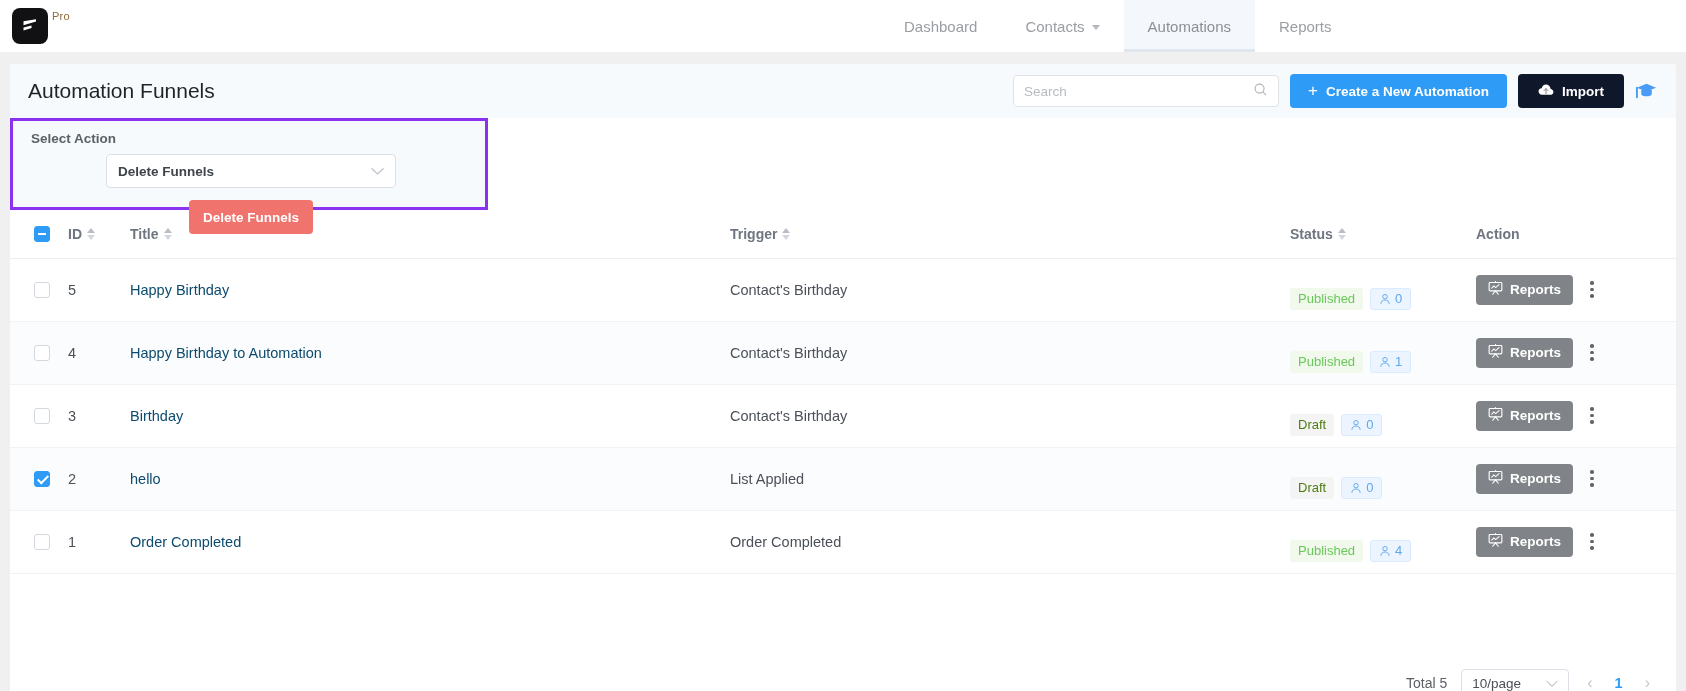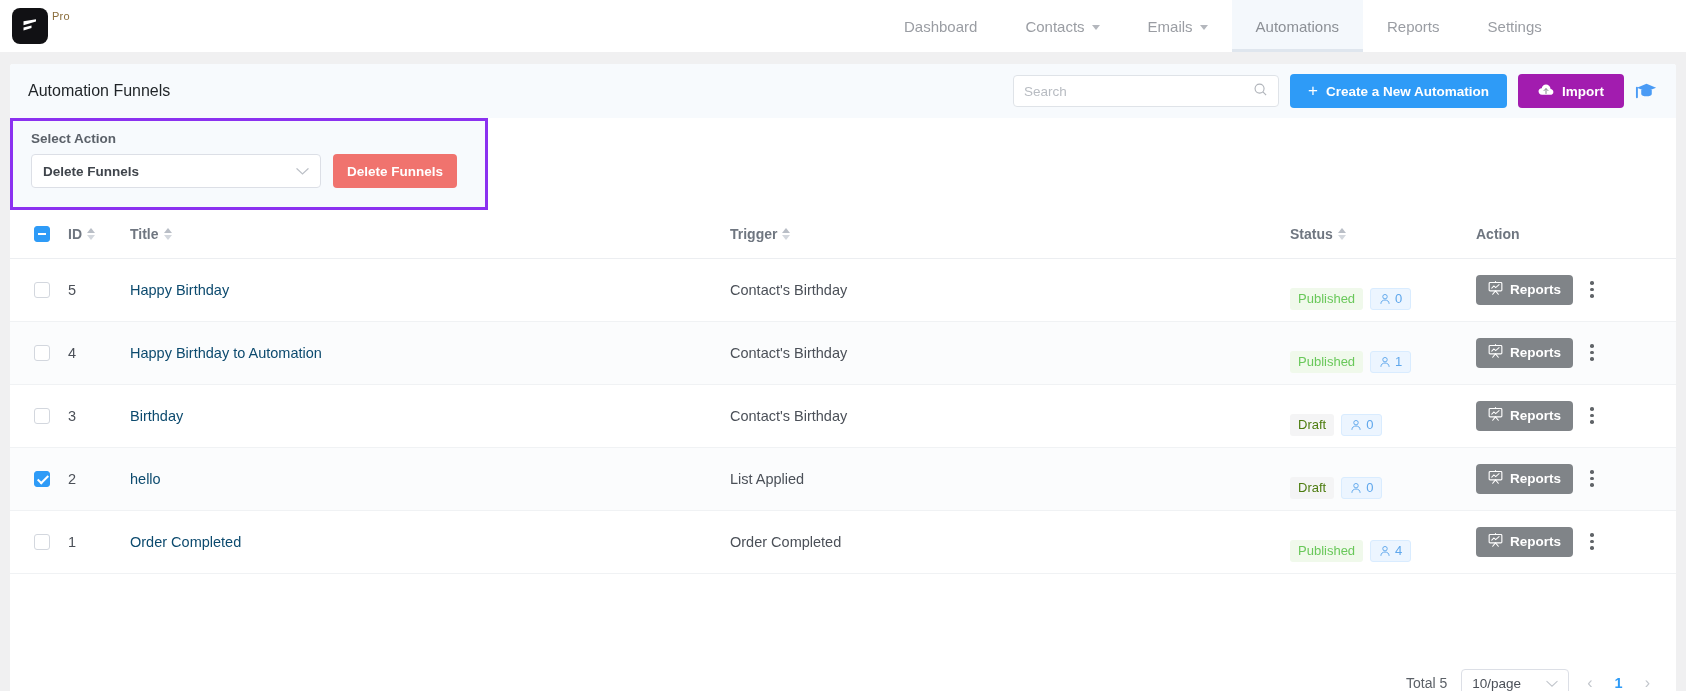--- a/index.html
+++ b/index.html
@@ -75,21 +75,21 @@
   }
   .card-head {
     height: 54px;
     background: #f7fafd;
     display: flex;
     align-items: center;
     padding: 0 18px 0 18px;
     position: relative;
   }
   .page-title {
-    font-size: 16px;
+    font-size: 21px;
     color: #1f2327;
     font-weight: 400;
   }
   .head-right {
     margin-left: auto;
     display: flex;
     align-items: center;
     gap: 11px;
   }
   .search-box {
@@ -116,42 +116,42 @@
     gap: 8px;
     font-size: 13.5px;
     font-weight: bold;
     cursor: pointer;
     border: none;
     padding: 0 18px;
     white-space: nowrap;
     font-family: "Liberation Sans", sans-serif;
   }
   .btn-primary { background: #2e9bf7; color: #fff; }
-  .btn-gray { background: #a21caf; color: #fff; padding: 0 20px; }
+  .btn-gray { background: #0f172a; color: #fff; padding: 0 20px; }
   .plus {
     font-size: 17px; font-weight: 400; line-height: 1; margin-top: -1px;
   }
   .cap-icon { cursor: pointer; display: flex; align-items: center; }
 
   
   .action-panel {
     position: absolute;
     left: 0; top: 54px;
     width: 478px; height: 92px;
     border: 3px solid #8b31f0;
     background: #f7fafd;
     padding: 10px 14px 0 18px;
   }
   .action-label {
     font-size: 13.5px;
     font-weight: bold;
     color: #5b6169;
     margin-bottom: 8px;
   }
-  .action-row { display: flex; align-items: center; gap: 12px; }
+  .action-row { display: flex; align-items: center; gap: 12px; flex-direction: column; }
   .select-ctl {
     width: 290px; height: 34px;
     background: #fff;
     border: 1px solid #dcdfe6;
     border-radius: 4px;
     display: flex; align-items: center;
     padding: 0 11px;
     font-size: 13.5px;
     font-weight: bold;
     color: #3f444b;
@@ -303,32 +303,25 @@
   </div>
 
   <nav class="nav-items">
     <div class="nav-item">
       <span>Dashboard</span>
     </div>
     <div class="nav-item">
       <span>Contacts</span>
       <span class="caret"></span>
     </div>
-    <div class="nav-item">
-      <span>Emails</span>
-      <span class="caret"></span>
-    </div>
     <div class="nav-item active">
       <span>Automations</span>
     </div>
     <div class="nav-item">
       <span>Reports</span>
-    </div>
-    <div class="nav-item">
-      <span>Settings</span>
     </div>
   </nav>
 </div>
 
 <div class="page-wrap">
   <div class="card">
 
     <div class="card-head">
       <div class="page-title">Automation Funnels</div>
 

